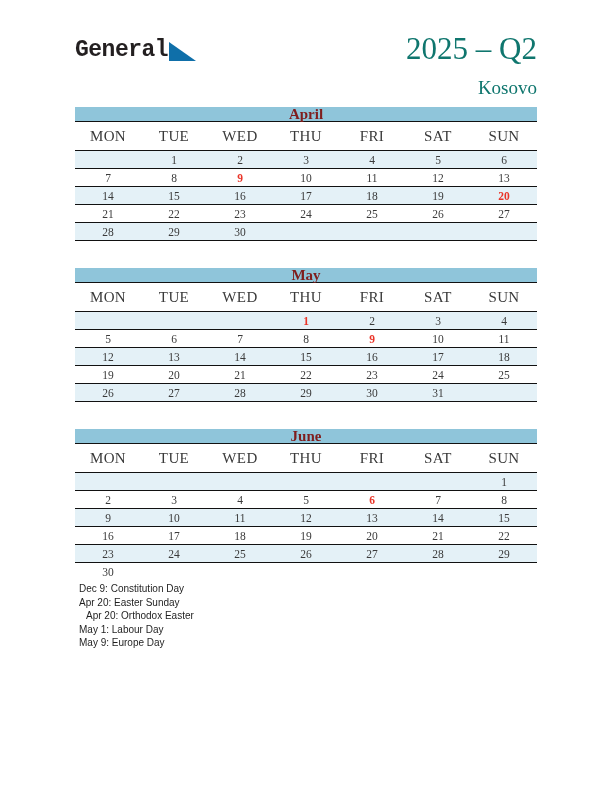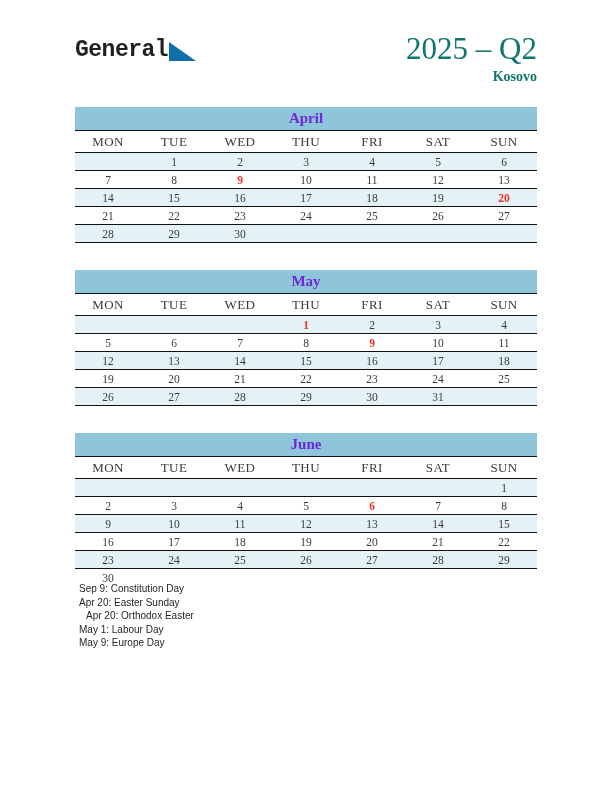--- a/index.html
+++ b/index.html
@@ -22,36 +22,36 @@
   
   .logo{ position:absolute; left:75px; top:39px; font-family:"Liberation Sans", sans-serif; }
   .logo-line1{ display:flex; align-items:flex-start; }
   .logo-general{ font-size:23px; font-weight:bold; color:#231f20; letter-spacing:-0.5px; line-height:22px;font-family:Liberation Mono, monospace; }
   .logo-tri{ margin-left:1px; margin-top:3px; }
   .logo-blue{ font-size:26px; font-weight:bold; color:var(--logo-blue); line-height:22px; text-align:right; padding-right:11px; margin-top:0px; }
 
   
   .title-block{ position:absolute; right:75px; top:32px; text-align:right; color:#0f766e; }
   .title-main{ font-size:31px; line-height:34px; }
-  .title-sub{ font-size:14px; line-height:22px; margin-top:0;font-weight:bold; }
+  .title-sub{ font-size:19px; line-height:22px; margin-top:11px; }
 
   
   .months{ position:absolute; left:75px; top:107px; width:462px; }
   .month-section + .month-section{ margin-top:27px; }
   .month-bar{
-    height:24px; background:var(--bar-bg);
+    height:15px; background:var(--bar-bg);
     border-bottom:1px solid var(--line);
     display:flex; align-items:center; justify-content:center;
-    font-weight:bold; font-size:15px; color:#6d28d9;
+    font-weight:bold; font-size:15px; color:#7f1d1d;
   }
   .day-row{
     display:grid; grid-template-columns:repeat(7,1fr);
-    height:22px; border-bottom:1px solid var(--line);
+    height:29px; border-bottom:1px solid var(--line);
     align-items:center; text-align:center;
-    font-size:13px; letter-spacing:0.4px; color:var(--ink);
+    font-size:15px; letter-spacing:0.4px; color:var(--ink);
   }
   .week-row{
     display:grid; grid-template-columns:repeat(7,1fr);
     height:18px; border-bottom:1px solid var(--line);
     align-items:center; text-align:center;
     font-size:11.5px; color:var(--ink);
   }
   .week-row.shaded{ background:var(--row-shaded); }
   .week-row.no-border{ border-bottom:none; }
   .day-cell.red{ color:var(--red); font-weight:bold; }
@@ -261,18 +261,18 @@
         <span class="day-cell"></span>
         <span class="day-cell"></span>
         <span class="day-cell"></span>
         <span class="day-cell"></span>
         <span class="day-cell"></span>
       </div>
     </div>
   </div>
 
 <div class="holidays">
-    <div class="holiday">Sep 9: Constitution Day</div>
+    <div class="holiday">Dec 9: Constitution Day</div>
     <div class="holiday">Apr 20: Easter Sunday</div>
     <div class="holiday indent">Apr 20: Orthodox Easter</div>
     <div class="holiday">May 1: Labour Day</div>
     <div class="holiday">May 9: Europe Day</div>
   </div>
 
 </body></html>

